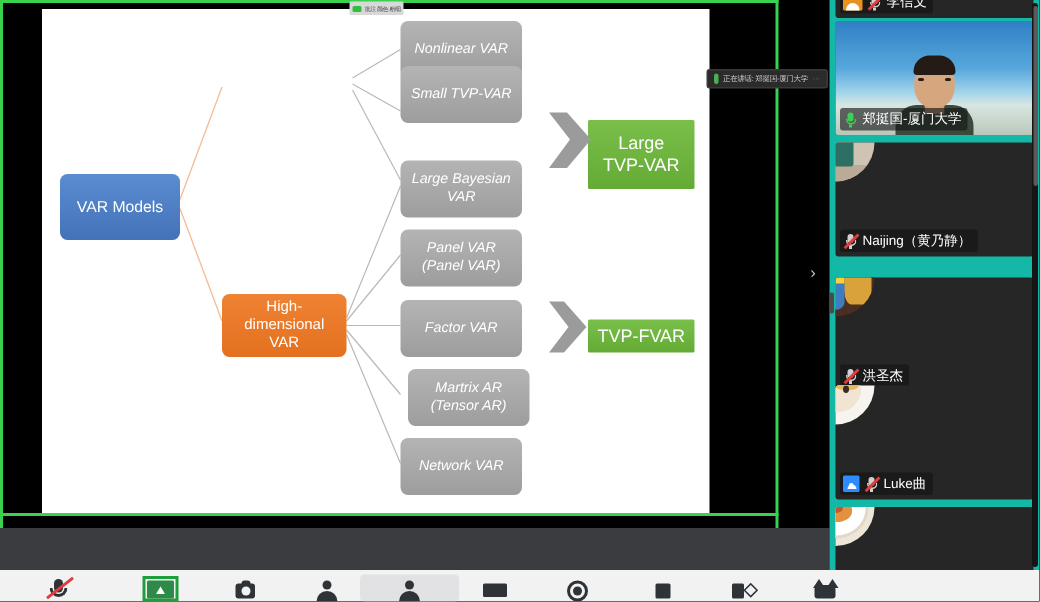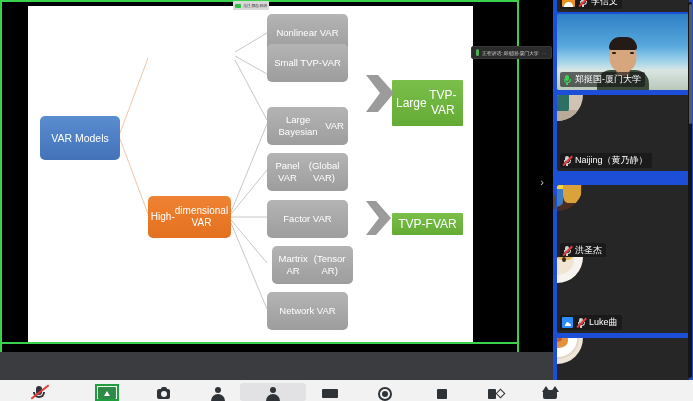--- a/index.html
+++ b/index.html
@@ -47,27 +47,28 @@
     background: linear-gradient(180deg,#5a8cd0 0%,#4472b8 100%);
     font-size: 10.5px;
   }
   .node-branch {
     background: linear-gradient(180deg,#ef8233 0%,#e3711f 100%);
     font-size: 10px;
   }
   .node-leaf {
     background: linear-gradient(180deg,#b4b4b4 0%,#9d9d9d 100%);
     font-size: 9.5px;
+    font-style: italic;
   }
   .node-result {
     background: linear-gradient(180deg,#79bf49 0%,#64ab36 100%);
     font-size: 12px;
     border-radius: 1px;
   }
-  .leaf-two-line { }
+  .leaf-two-line { flex-direction: column; }
   .leaf-two-line span { display: block; }
 
   
   .chevron { position: absolute; z-index: 6; }
 
   
   #annotate-stub {
     position: absolute; left: 233px; top: 1px; width: 36px; height: 9px;
     background: #d8d8d8; border-radius: 1px; z-index: 45;
     display: flex; align-items: center; gap: 2px; padding: 0 2px;
@@ -91,21 +92,21 @@
   #panel-collapse {
     position: absolute; left: 536px; top: 165px;
     width: 12px; height: 34px;
     display: flex; align-items: center; justify-content: center;
     color: #c9c9c9; font-size: 11px; z-index: 50;
   }
 
   
   #filmstrip {
     position: absolute; left: 553px; top: 0; width: 140px; height: 380px;
-    background: #1d4ed8; overflow: hidden;
+    background: #14b8a6; overflow: hidden;
   }
   .tile {
     position: absolute; left: 4px; width: 132px;
     background: #262626; border-radius: 2px; overflow: hidden;
   }
   .tile-video { width: 100%; height: 100%; position: relative; }
   .tile-name {
     position: absolute; left: 3px; bottom: 3px;
     display: flex; align-items: center; gap: 3px;
     background: rgba(20,20,20,0.62);
@@ -331,21 +332,21 @@
       </div>
       <div class="node node-leaf" style="left:239px; top:38px; width:81px; height:38px;">
         <span>Small TVP-VAR</span>
       </div>
       <div class="node node-leaf leaf-two-line" style="left:239px; top:101px; width:81px; height:38px;">
         <span>Large Bayesian</span>
         <span>VAR</span>
       </div>
       <div class="node node-leaf leaf-two-line" style="left:239px; top:147px; width:81px; height:38px;">
         <span>Panel VAR</span>
-        <span>(Global VAR)</span>
+        <span>(Panel VAR)</span>
       </div>
       <div class="node node-leaf" style="left:239px; top:194px; width:81px; height:38px;">
         <span>Factor VAR</span>
       </div>
       <div class="node node-leaf leaf-two-line" style="left:244px; top:240px; width:81px; height:38px;">
         <span>Martrix AR</span>
         <span>(Tensor AR)</span>
       </div>
       <div class="node node-leaf" style="left:239px; top:286px; width:81px; height:38px;">
         <span>Network VAR</span>

